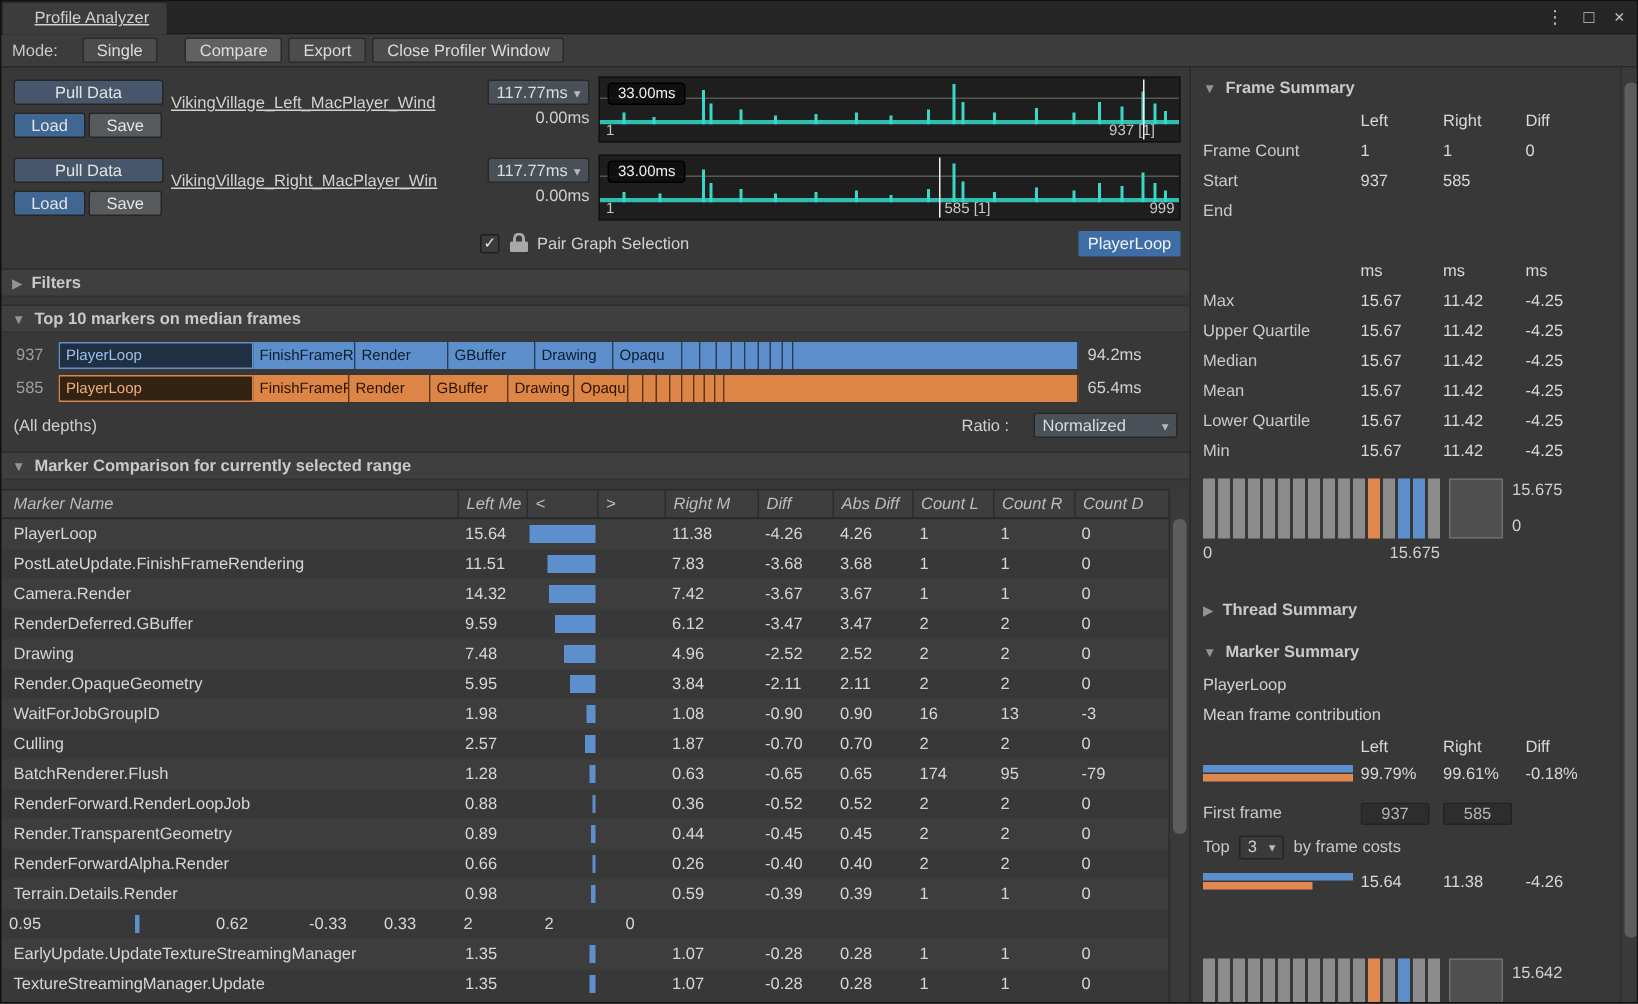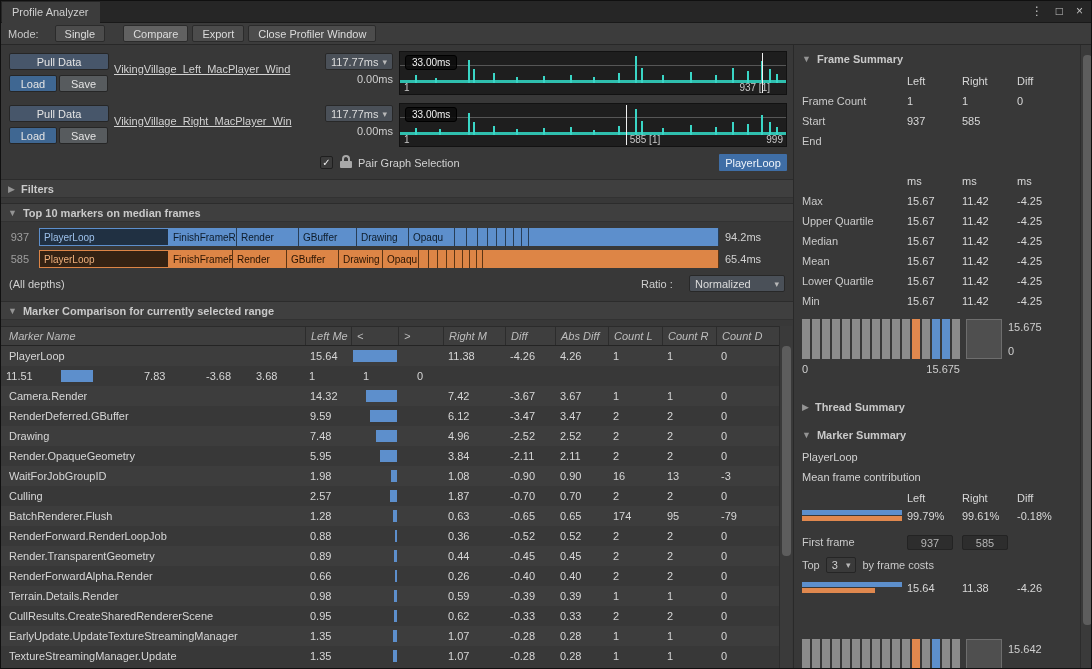--- a/index.html
+++ b/index.html
@@ -1,21 +1,21 @@
 <!DOCTYPE html>
 <html><head>
 <meta charset="utf-8">
 <style>
   *{box-sizing:border-box;margin:0;padding:0;font-family:"Liberation Sans",sans-serif;}
   html,body{background:#4a4a4a;}
   .window{position:relative;width:1092px;height:669px;background:#383838;border:1px solid #101010;overflow:hidden;color:#d2d2d2;font-size:11px;}
   .bold{font-weight:bold;}
   
   .titlebar{position:absolute;left:0;top:0;right:0;height:22px;background:#262626;border-bottom:1px solid #191919;}
-  .tab{position:absolute;left:1px;top:1px;height:21px;background:#3c3c3c;padding:4px 12px 0 10px;color:#cfcfcf;}
+  .tab{position:absolute;left:1px;top:1px;height:21px;background:#3c3c3c;padding:4px 12px 0 21px;color:#cfcfcf;text-decoration:underline;}
   .win-icons{position:absolute;right:8px;top:3px;display:flex;gap:13px;color:#c2c2c2;font-size:12px;}
   .win-icons span{cursor:default;}
   
   .toolbar{position:absolute;left:0;top:22px;right:0;height:22px;background:#3c3c3c;border-bottom:1px solid #282828;display:flex;align-items:center;padding-left:7px;gap:4px;}
   .tb-label{color:#c8c8c8;margin-right:12px;}
   .tbtn{height:17px;padding:0 9px;background:#4c4c4c;border:1px solid #2b2b2b;border-radius:2px;color:#dcdcdc;display:flex;align-items:center;}
   .tbtn.active{background:#616161;}
   .tbtn.gap{margin-left:14px;}
   
   .left-panel{position:absolute;left:0;top:44px;width:792px;height:625px;overflow:hidden;}
@@ -329,20 +329,21 @@
           </div>
           <div class="cell c-gt"></div>
           <div class="cell c-right">11.38</div>
           <div class="cell c-diff">-4.26</div>
           <div class="cell c-abs">4.26</div>
           <div class="cell c-cnt">1</div>
           <div class="cell c-cnt">1</div>
           <div class="cell c-cnt">0</div>
         </div>
         <div class="cmp-row">
+          <div class="cell c-name">PostLateUpdate.FinishFrameRendering</div>
           <div class="cell c-left">11.51</div>
           <div class="cell c-lt">
             <div class="cmp-bar" style="width: 32px;"></div>
           </div>
           <div class="cell c-gt"></div>
           <div class="cell c-right">7.83</div>
           <div class="cell c-diff">-3.68</div>
           <div class="cell c-abs">3.68</div>
           <div class="cell c-cnt">1</div>
           <div class="cell c-cnt">1</div>
@@ -496,21 +497,20 @@
           </div>
           <div class="cell c-gt"></div>
           <div class="cell c-right">0.59</div>
           <div class="cell c-diff">-0.39</div>
           <div class="cell c-abs">0.39</div>
           <div class="cell c-cnt">1</div>
           <div class="cell c-cnt">1</div>
           <div class="cell c-cnt">0</div>
         </div>
         <div class="cmp-row">
-          <div class="cell c-name">CullResults.CreateSharedRendererScene</div>
           <div class="cell c-left">0.95</div>
           <div class="cell c-lt">
             <div class="cmp-bar" style="width: 3px;"></div>
           </div>
           <div class="cell c-gt"></div>
           <div class="cell c-right">0.62</div>
           <div class="cell c-diff">-0.33</div>
           <div class="cell c-abs">0.33</div>
           <div class="cell c-cnt">2</div>
           <div class="cell c-cnt">2</div>

